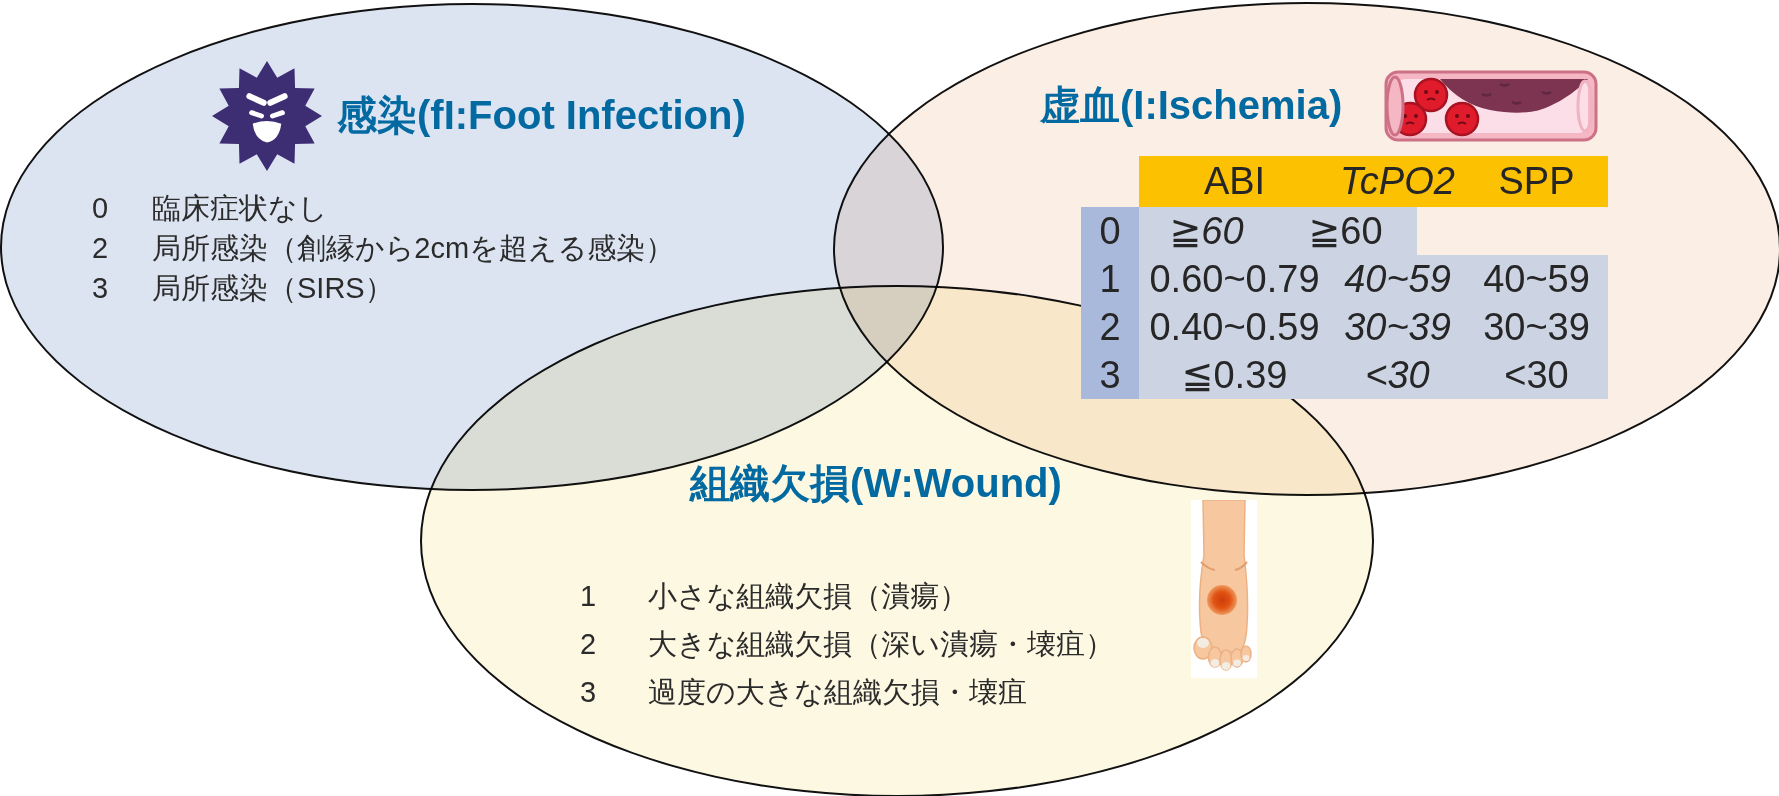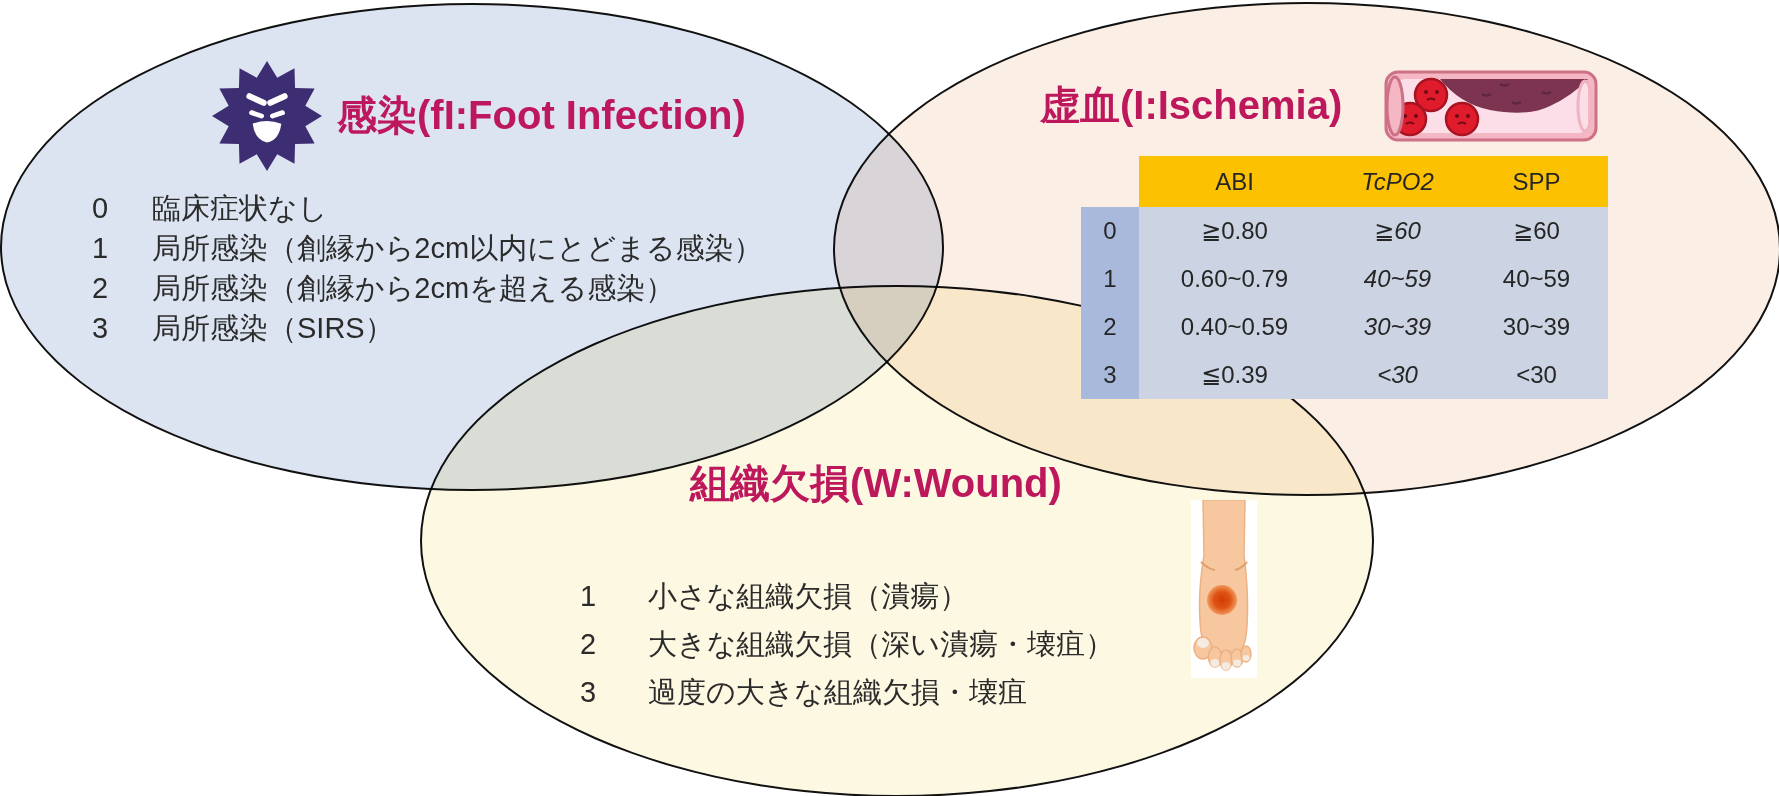--- a/index.html
+++ b/index.html
@@ -5,41 +5,41 @@
   html,body{margin:0;padding:0;background:#ffffff;}
   #canvas{
     position:relative;width:1779px;height:796px;overflow:hidden;background:#ffffff;
     font-family:"Liberation Sans","DejaVu Sans",sans-serif;color:#222;
   }
   .ellipse{position:absolute;border-radius:50%;border:2.5px solid #111;mix-blend-mode:multiply;}
   .e-infection{left:0px;top:3px;width:940px;height:484px;background:#dce4f2;}
   .e-ischemia{left:833px;top:2px;width:944px;height:490px;background:#fbeee4;}
   .e-wound{left:420px;top:285px;width:950px;height:508px;background:#fdf8e2;}
 
-  .set-title{position:absolute;font-size:40px;font-weight:bold;color:#be185d;white-space:nowrap;line-height:46px;}
+  .set-title{position:absolute;font-size:40px;font-weight:bold;color:#0369a1;white-space:nowrap;line-height:46px;}
   .t-infection{left:337px;top:92px;}
   .t-ischemia{left:1040px;top:82px;}
   .t-wound{left:401px;top:460px;width:950px;text-align:center;}
 
   .grade-list{position:absolute;font-size:29px;color:#2b2b2b;}
   .gl-infection{left:92px;top:188px;}
   .gl-infection .grade-row{height:40px;line-height:40px;}
   .gl-infection .grade-num{display:inline-block;width:60px;}
   .gl-wound{left:580px;top:572px;}
   .gl-wound .grade-row{height:48px;line-height:48px;}
   .gl-wound .grade-num{display:inline-block;width:68px;}
   .grade-row{white-space:nowrap;}
 
   .icon{position:absolute;}
   .i-virus{left:212px;top:55px;width:110px;height:122px;}
   .i-vessel{left:1382px;top:64px;width:218px;height:84px;}
   .i-foot{left:1191px;top:500px;width:66px;height:178px;background:#ffffff;}
 
   
-  .isch-table{position:absolute;left:1081px;top:156px;width:527px;font-size:24px;color:#262626;}
+  .isch-table{position:absolute;left:1081px;top:156px;width:527px;font-size:38px;color:#262626;}
   .isch-row{display:flex;}
   .isch-cell{display:flex;align-items:center;justify-content:center;box-sizing:border-box;}
   .c-label{width:58px;}
   .c-abi{width:191px;}
   .c-tcpo2{width:135px;font-style:italic;}
   .c-spp{width:143px;}
   .hdr .isch-cell{height:51px;background:#fcc101;}
   .hdr .c-label{background:transparent;}
   .body-row .isch-cell{height:48px;background:#ccd3e3;}
   .body-row .c-label{background:#a9b9dc;}
@@ -60,23 +60,20 @@
       <path d="M66,37 L53,43" stroke="#fff" stroke-width="5.5" stroke-linecap="round"></path>
       <path d="M36,52 L45,55" stroke="#fff" stroke-width="4.5" stroke-linecap="round"></path>
       <path d="M64,52 L55,55" stroke="#fff" stroke-width="4.5" stroke-linecap="round"></path>
       <path d="M37,62 Q50,57 63,62 Q61,77 50,79 Q39,77 37,62 Z" fill="#fff"></path>
     </svg>
   </div>
   <div class="set-title t-infection">感染(fI:Foot Infection)</div>
   <div class="grade-list gl-infection">
     <div class="grade-row">
       <span class="grade-num">0</span><span>臨床症状なし</span>
-    </div>
-    <div class="grade-row">
-      <span class="grade-num">1</span><span>局所感染（創縁から2cm以内にとどまる感染）</span>
     </div>
     <div class="grade-row">
       <span class="grade-num">2</span><span>局所感染（創縁から2cmを超える感染）</span>
     </div>
     <div class="grade-row">
       <span class="grade-num">3</span><span>局所感染（SIRS）</span>
     </div>
   </div>
 
   <div class="set-title t-ischemia">虚血(I:Ischemia)</div>
@@ -108,21 +105,20 @@
 
   <div class="isch-table">
     <div class="isch-row hdr">
       <div class="isch-cell c-label"></div>
       <div class="isch-cell c-abi">ABI</div>
       <div class="isch-cell c-tcpo2">TcPO2</div>
       <div class="isch-cell c-spp">SPP</div>
     </div>
     <div class="isch-row body-row">
       <div class="isch-cell c-label">0</div>
-      <div class="isch-cell c-abi">≧0.80</div>
       <div class="isch-cell c-tcpo2">≧60</div>
       <div class="isch-cell c-spp">≧60</div>
     </div>
     <div class="isch-row body-row">
       <div class="isch-cell c-label">1</div>
       <div class="isch-cell c-abi">0.60~0.79</div>
       <div class="isch-cell c-tcpo2">40~59</div>
       <div class="isch-cell c-spp">40~59</div>
     </div>
     <div class="isch-row body-row">

